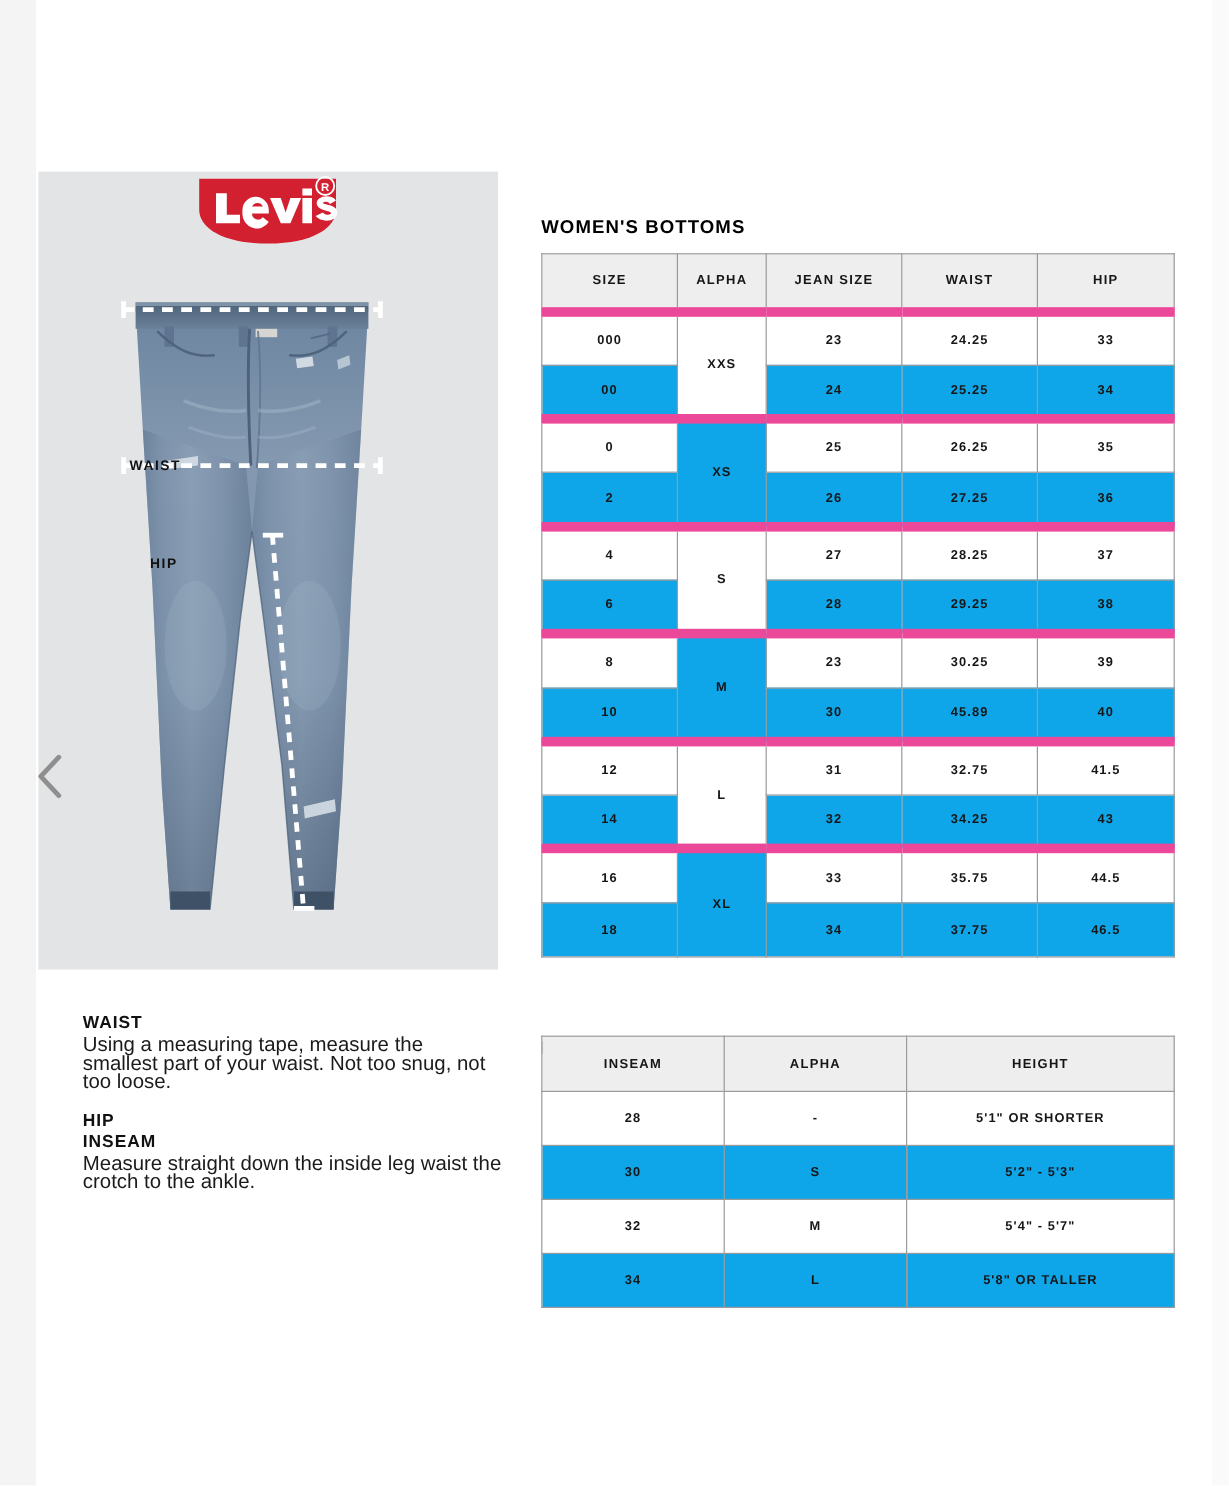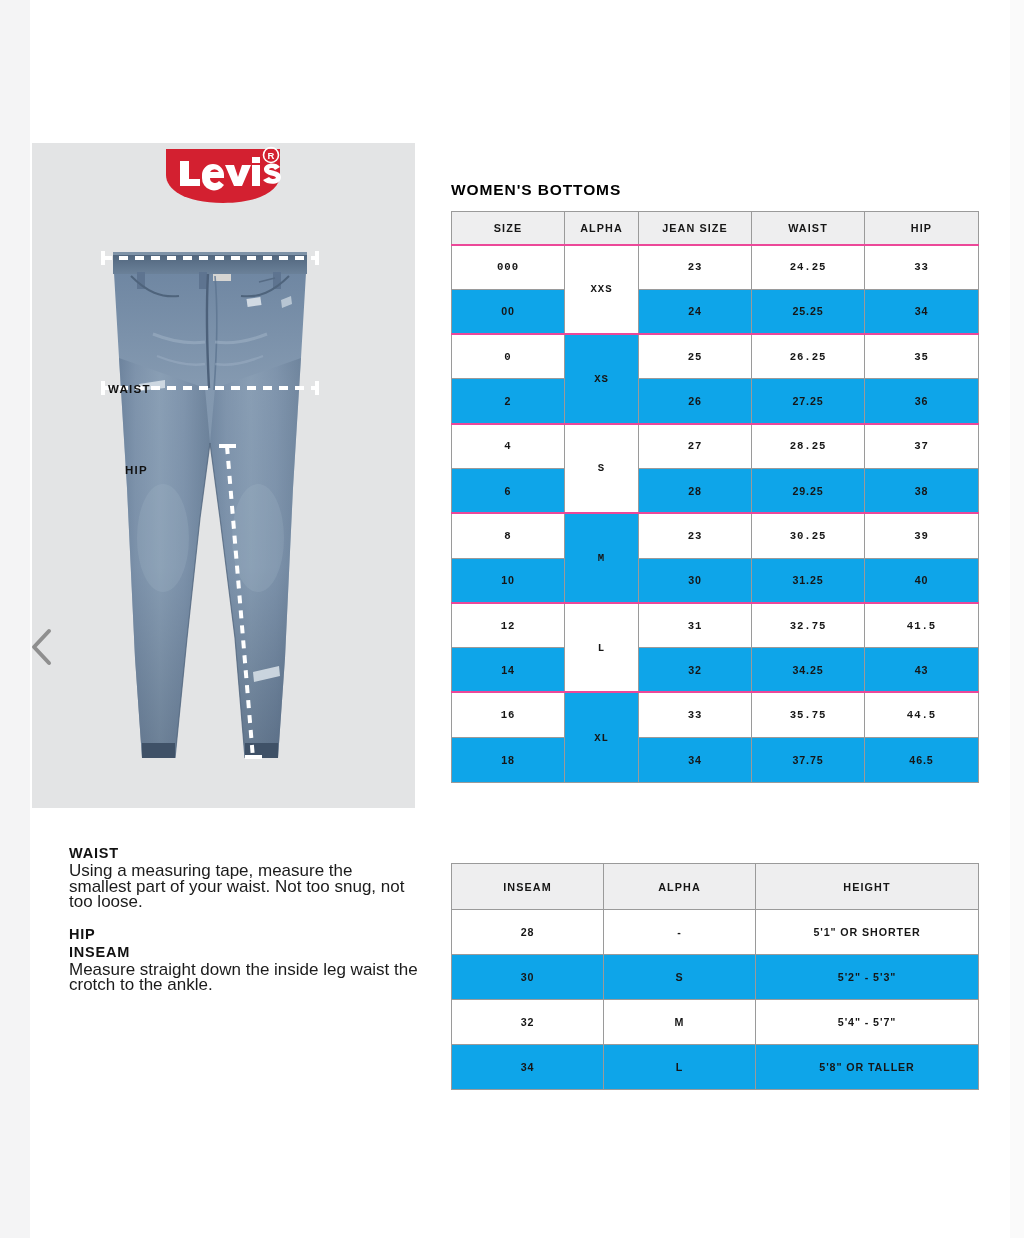--- a/index.html
+++ b/index.html
@@ -87,31 +87,31 @@
     text-align:center;
     vertical-align:middle;
     font-size:10.7px;
     font-weight:bold;
     letter-spacing:0.9px;
     color:#161616;
     background:#ffffff;
   }
   table th{
     background:#eeeeef;
-    height:33px;
+    height:48px;
     letter-spacing:1.1px;
     font-size:10.8px;
   }
   .tbl-main td{ height:44.8px; }
   .tbl-ins  td{ height:45px; }
   .tbl-ins  th{ height:46px; }
 
   td.shade, th.shade{ background:#0ea5e9; }
   
-  tr.grp td, tr.grp th{ border-top:2px solid #ec4899;font-family:Liberation Mono, monospace; }
+  tr.grp td, tr.grp th{ border-top:8px solid #ec4899; }
 
   
   .c-size { width:113px; }
   .c-alpha{ width:74px;  }
   .c-jean { width:113px; }
   .c-waist{ width:113px; }
   .c-hip  { width:114px; }
   
   .c-ins  { width:152px; }
   .c-ialp { width:152px; }
@@ -317,21 +317,21 @@
     <tr class="grp">
       <td>8</td>
       <td rowspan="2" class="shade">M</td>
       <td>23</td>
       <td>30.25</td>
       <td>39</td>
     </tr>
     <tr>
       <td class="shade">10</td>
       <td class="shade">30</td>
-      <td class="shade">31.25</td>
+      <td class="shade">45.89</td>
       <td class="shade">40</td>
     </tr>
 
     <tr class="grp">
       <td>12</td>
       <td rowspan="2">L</td>
       <td>31</td>
       <td>32.75</td>
       <td>41.5</td>
     </tr>

